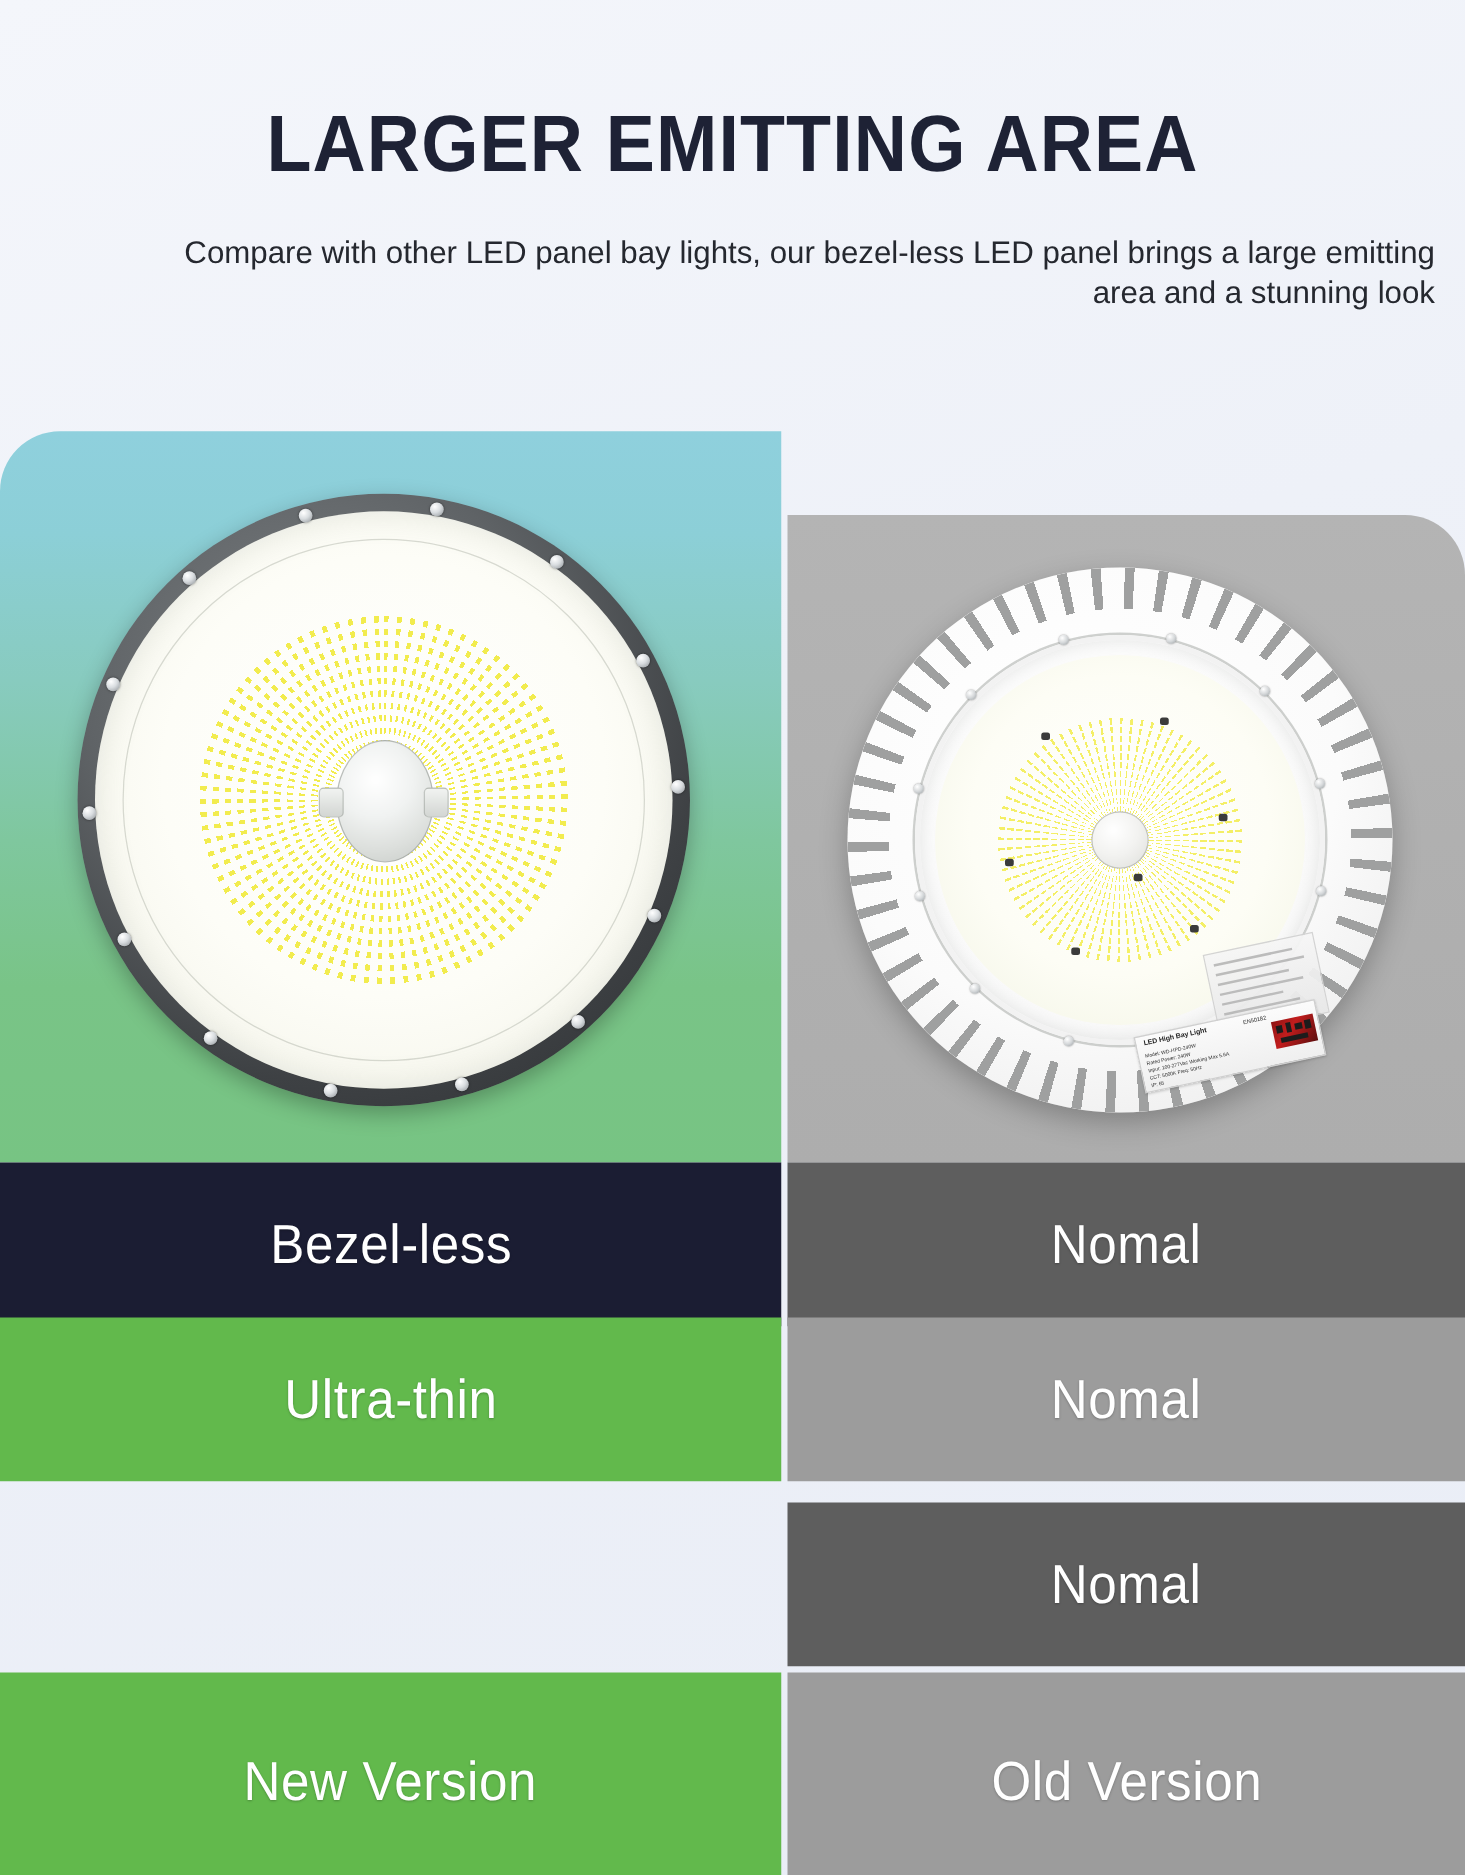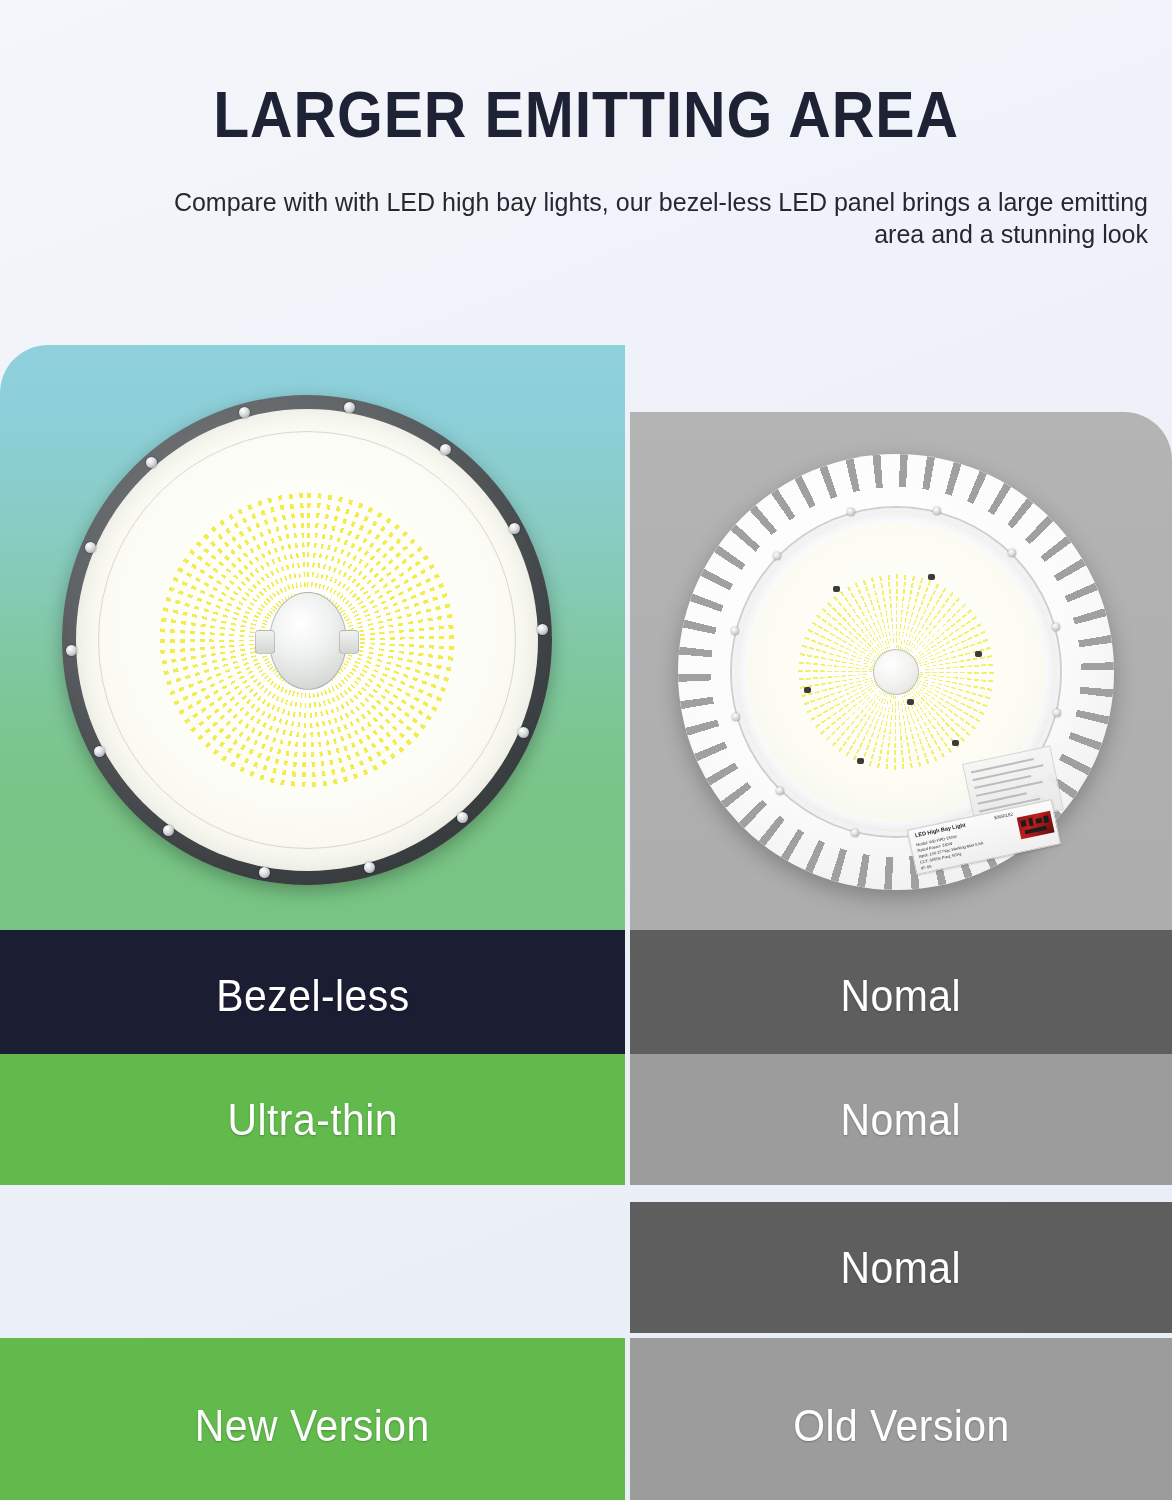--- a/index.html
+++ b/index.html
@@ -205,21 +205,21 @@
   .dgray{background:#5e5e5e;}
   .lgray{background:#9c9c9c;}
 </style>
 </head>
 <body>
 
 <div class="page">
 
   <div class="header">
     <div class="title">LARGER EMITTING AREA</div>
-    <div class="subtitle">Compare with with LED high bay lights, our bezel-less LED panel brings a large emitting area and a stunning look</div>
+    <div class="subtitle">Compare with other LED panel bay lights, our bezel-less LED panel brings a large emitting area and a stunning look</div>
   </div>
 
   <div class="panel-left">
     <div class="lamp-a">
       <div class="rim"></div>
       <div class="face">
         <div class="inner-edge"></div>
         <div id="ringsA" style="position: absolute; left: 0px; top: 0px; width: 462px; height: 462px;">
             <div class="ring ringA" style="width: 416px; height: 416px; left: 23px; top: 23px;"></div>
             <div class="ring ringA" style="width: 388px; height: 388px; left: 37px; top: 37px;"></div>

